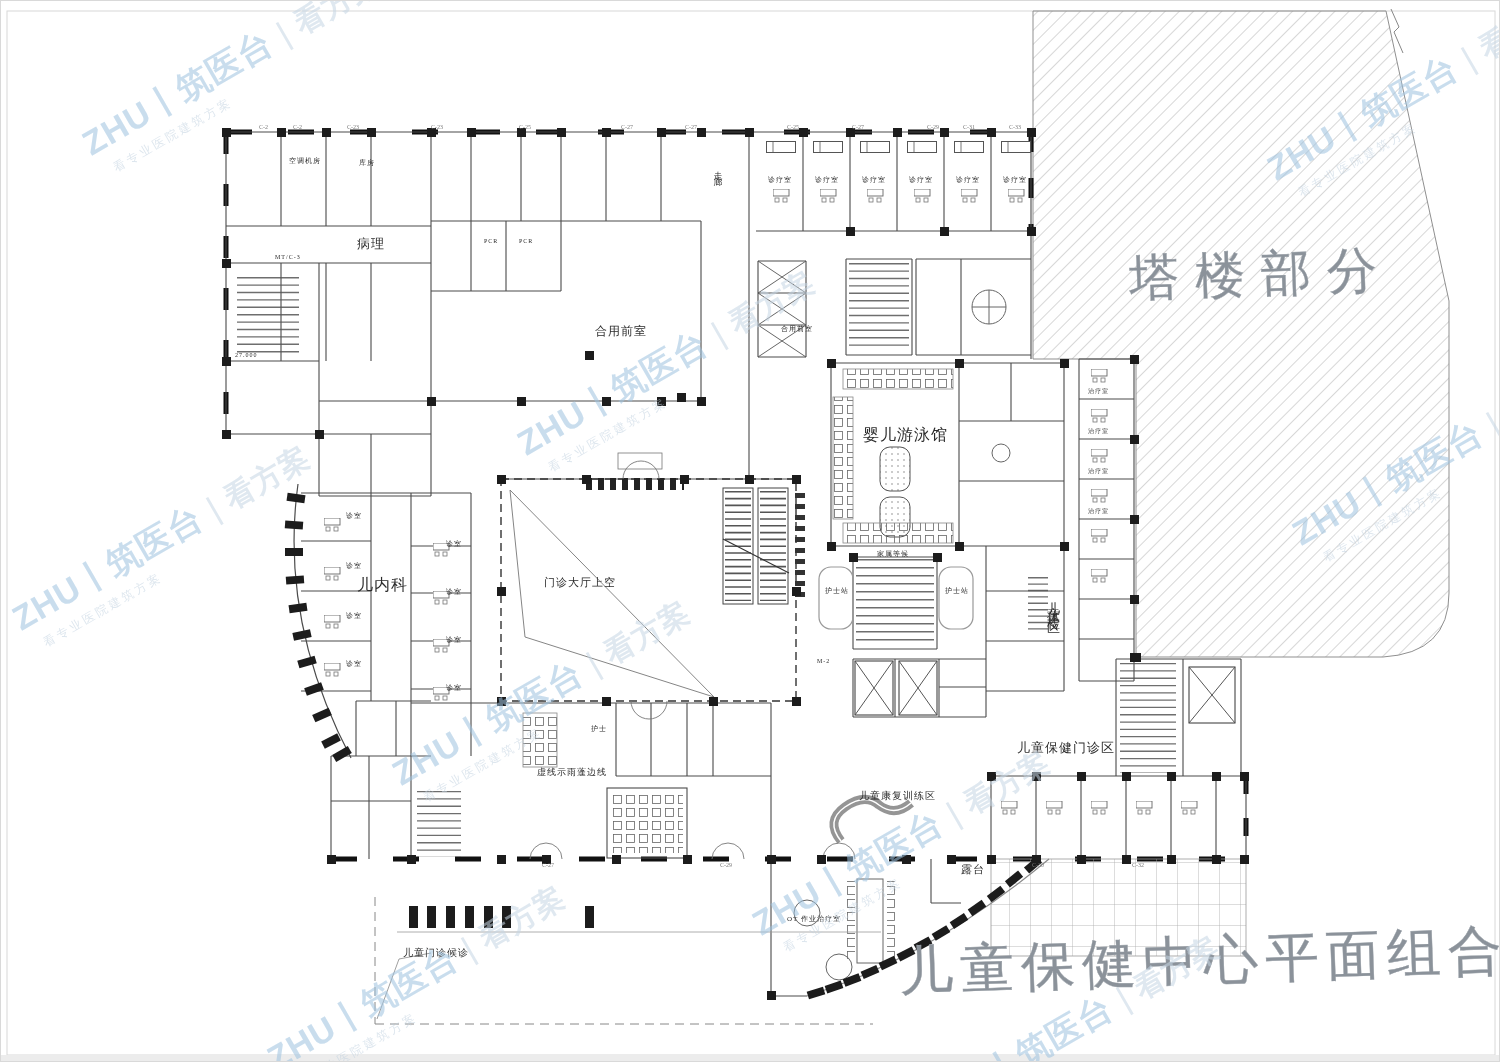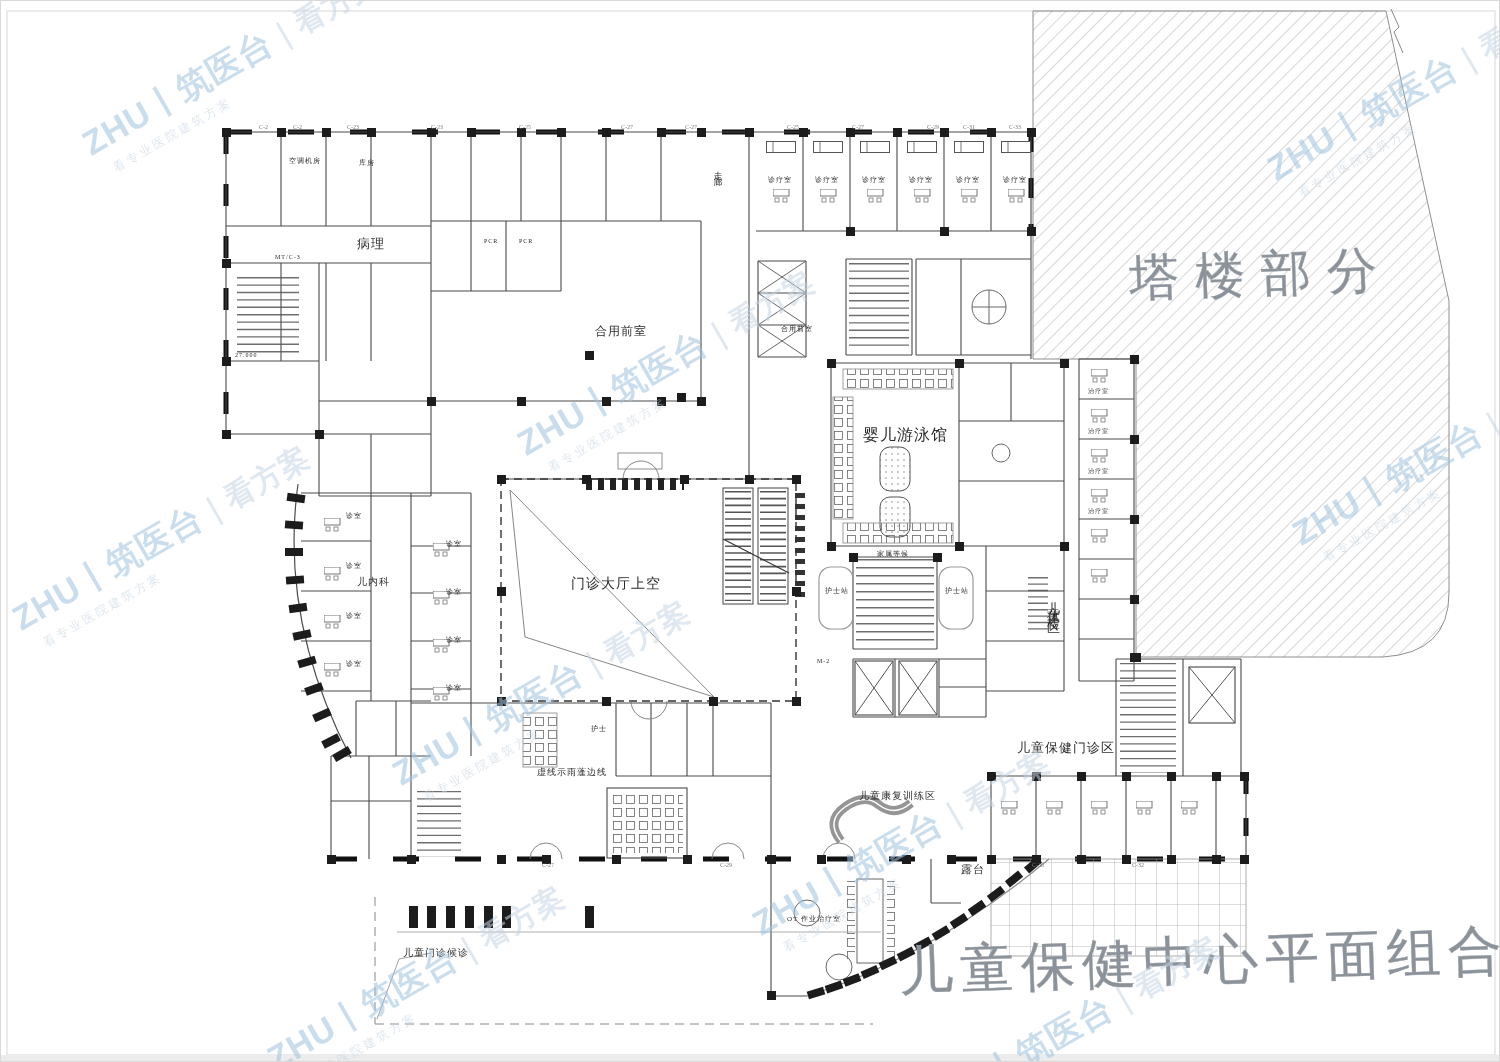--- a/index.html
+++ b/index.html
@@ -369,22 +369,22 @@
       <span class="flabel" style="left: 861px; top: 176px; font-size: 7px;">诊疗室</span>
       <span class="flabel" style="left: 908px; top: 176px; font-size: 7px;">诊疗室</span>
       <span class="flabel" style="left: 955px; top: 176px; font-size: 7px;">诊疗室</span>
       <span class="flabel" style="left: 1002px; top: 176px; font-size: 7px;">诊疗室</span>
       <span class="flabel" style="left: 1087px; top: 387px; font-size: 6px;">治疗室</span>
       <span class="flabel" style="left: 1087px; top: 427px; font-size: 6px;">治疗室</span>
       <span class="flabel" style="left: 1087px; top: 467px; font-size: 6px;">治疗室</span>
       <span class="flabel" style="left: 1087px; top: 507px; font-size: 6px;">治疗室</span>
       <span class="flabel" style="left: 862px; top: 426px; font-size: 16px;">婴儿游泳馆</span>
       <span class="flabel" style="left: 876px; top: 550px; font-size: 7px;">家属等候</span>
-      <span class="flabel" style="left: 570px; top: 576px; font-size: 14px;">门诊大厅上空</span>
-      <span class="flabel" style="left: 356px; top: 576px; font-size: 10px;">儿内科</span>
+      <span class="flabel" style="left: 543px; top: 576px; font-size: 11px;">门诊大厅上空</span>
+      <span class="flabel" style="left: 356px; top: 576px; font-size: 16px;">儿内科</span>
       <span class="flabel" style="left: 345px; top: 512px; font-size: 7px;">诊室</span>
       <span class="flabel" style="left: 345px; top: 562px; font-size: 7px;">诊室</span>
       <span class="flabel" style="left: 345px; top: 612px; font-size: 7px;">诊室</span>
       <span class="flabel" style="left: 345px; top: 660px; font-size: 7px;">诊室</span>
       <span class="flabel" style="left: 445px; top: 540px; font-size: 7px;">诊室</span>
       <span class="flabel" style="left: 445px; top: 588px; font-size: 7px;">诊室</span>
       <span class="flabel" style="left: 445px; top: 636px; font-size: 7px;">诊室</span>
       <span class="flabel" style="left: 445px; top: 684px; font-size: 7px;">诊室</span>
       <span class="flabel" style="left: 824px; top: 587px; font-size: 7px;">护士站</span>
       <span class="flabel" style="left: 944px; top: 587px; font-size: 7px;">护士站</span>

